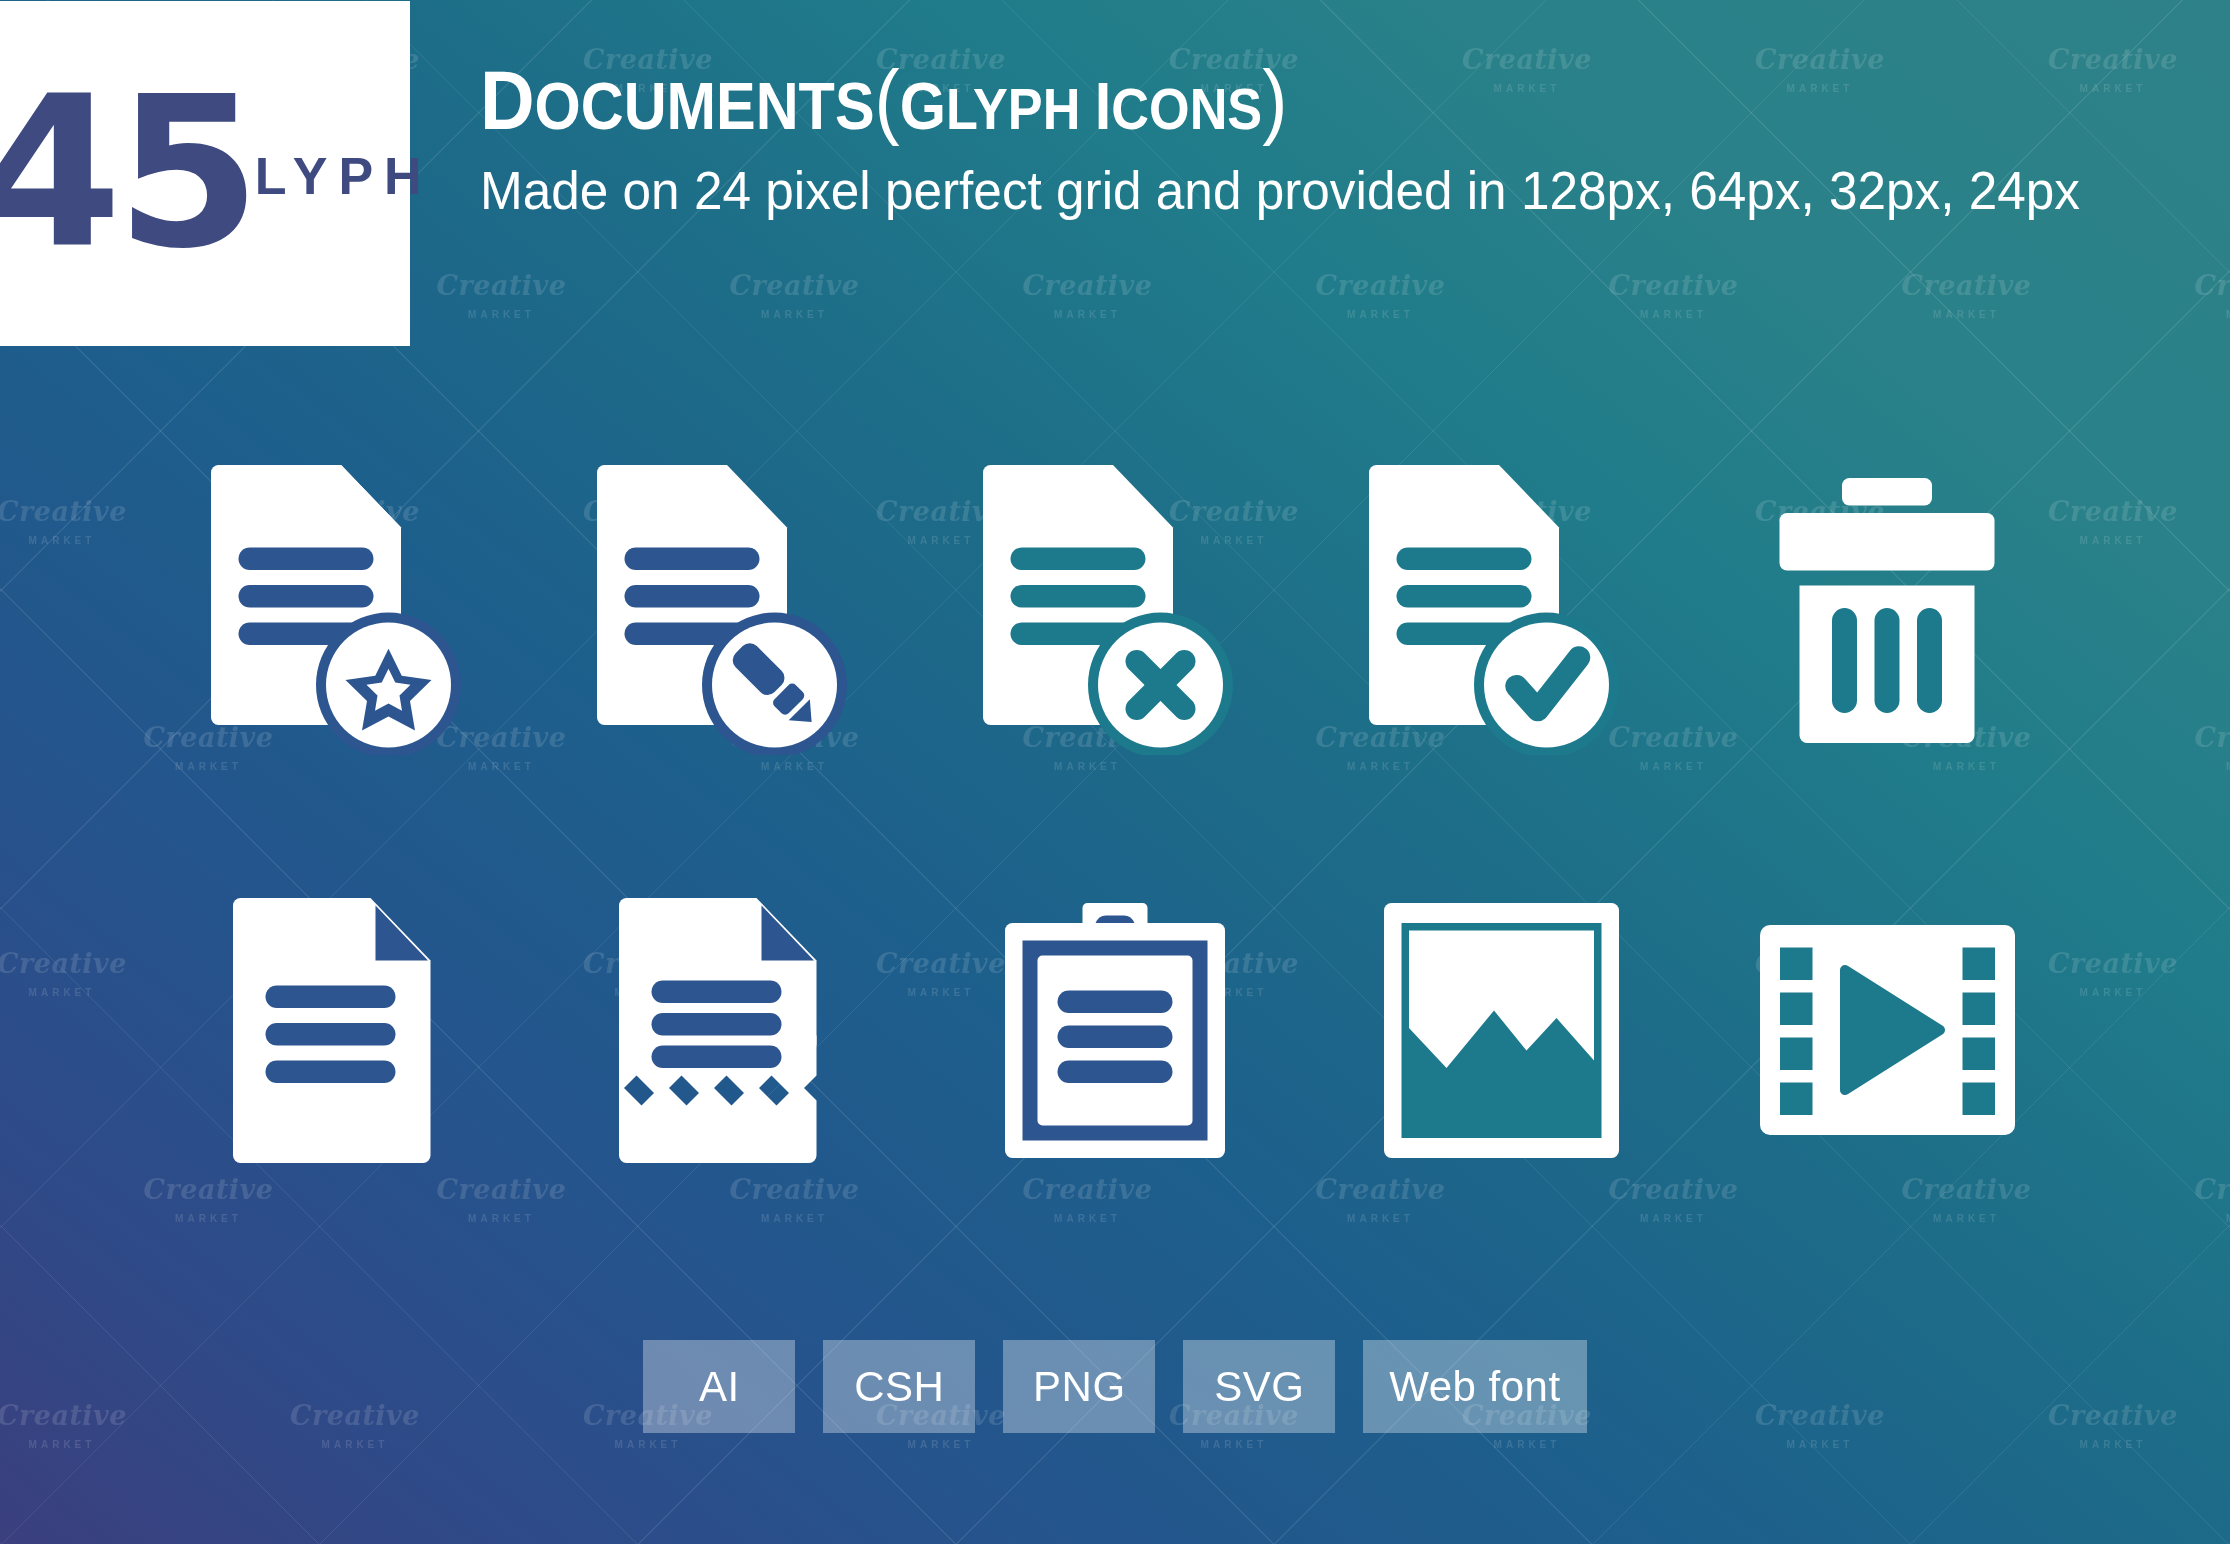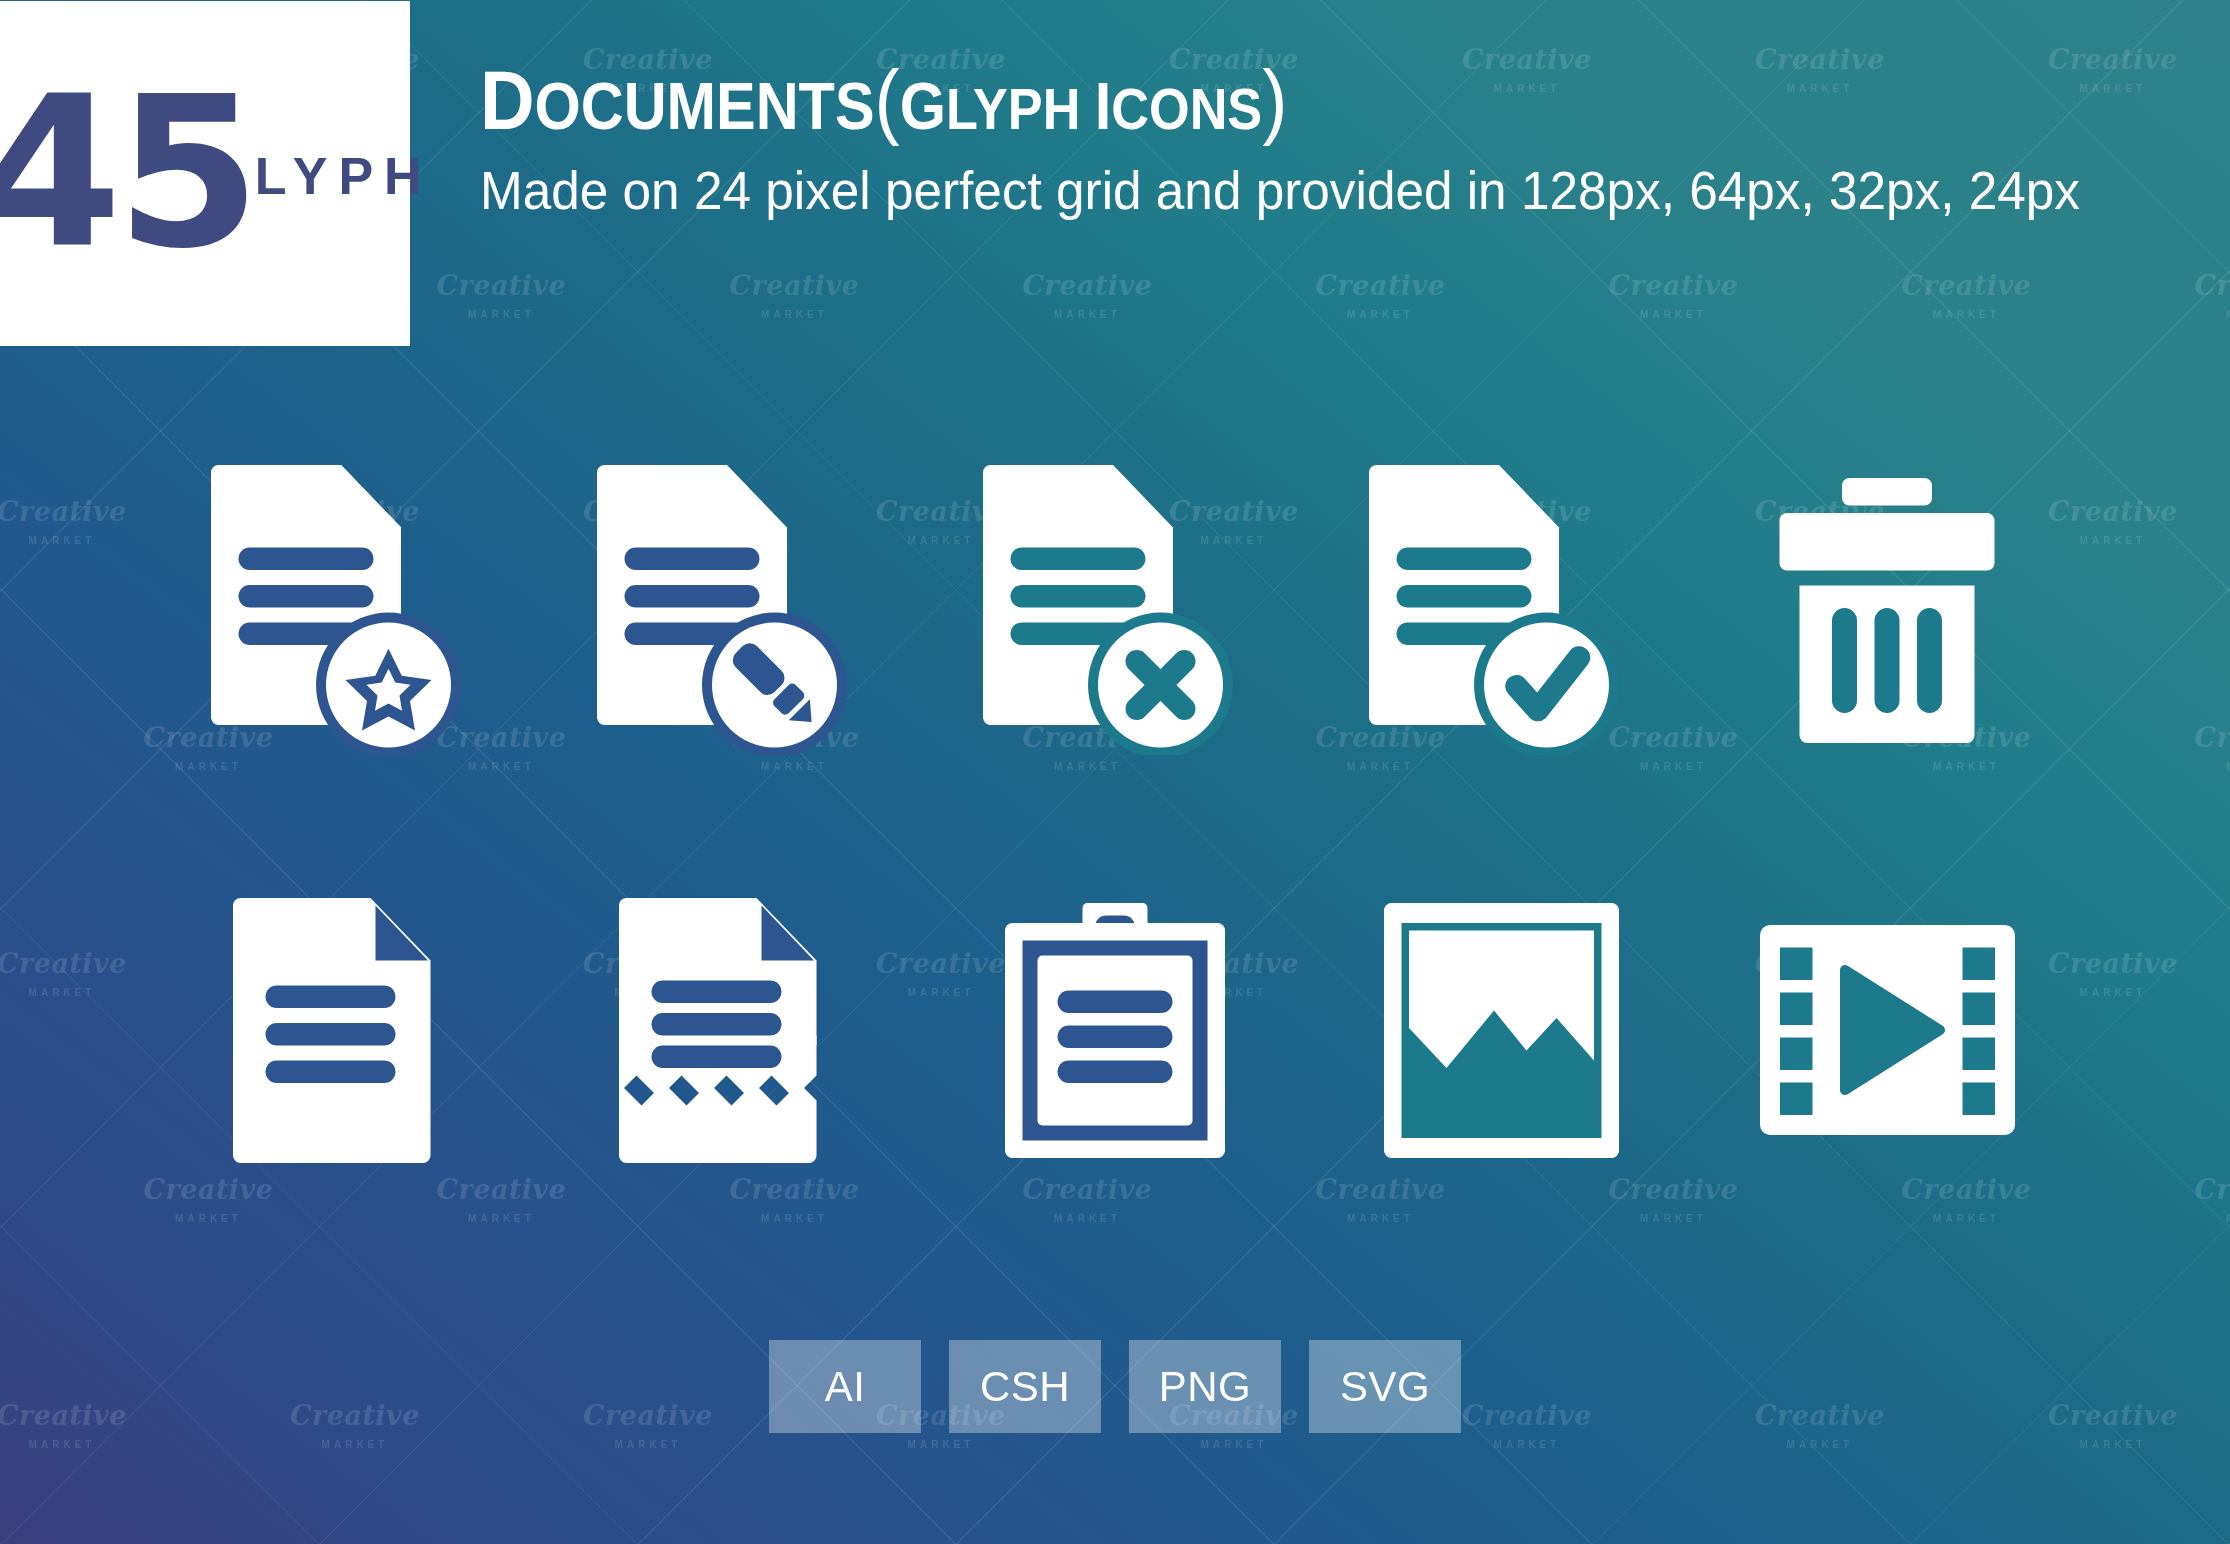--- a/index.html
+++ b/index.html
@@ -501,15 +501,16 @@
         </svg>
       </div>
     </div>
   </div>
 
   <div class="chips" id="chips">
       <div class="chip">AI</div>
       <div class="chip">CSH</div>
       <div class="chip">PNG</div>
       <div class="chip">SVG</div>
+      <div class="chip">Web font</div>
     </div>
 
 </div>
 
 </body></html>

